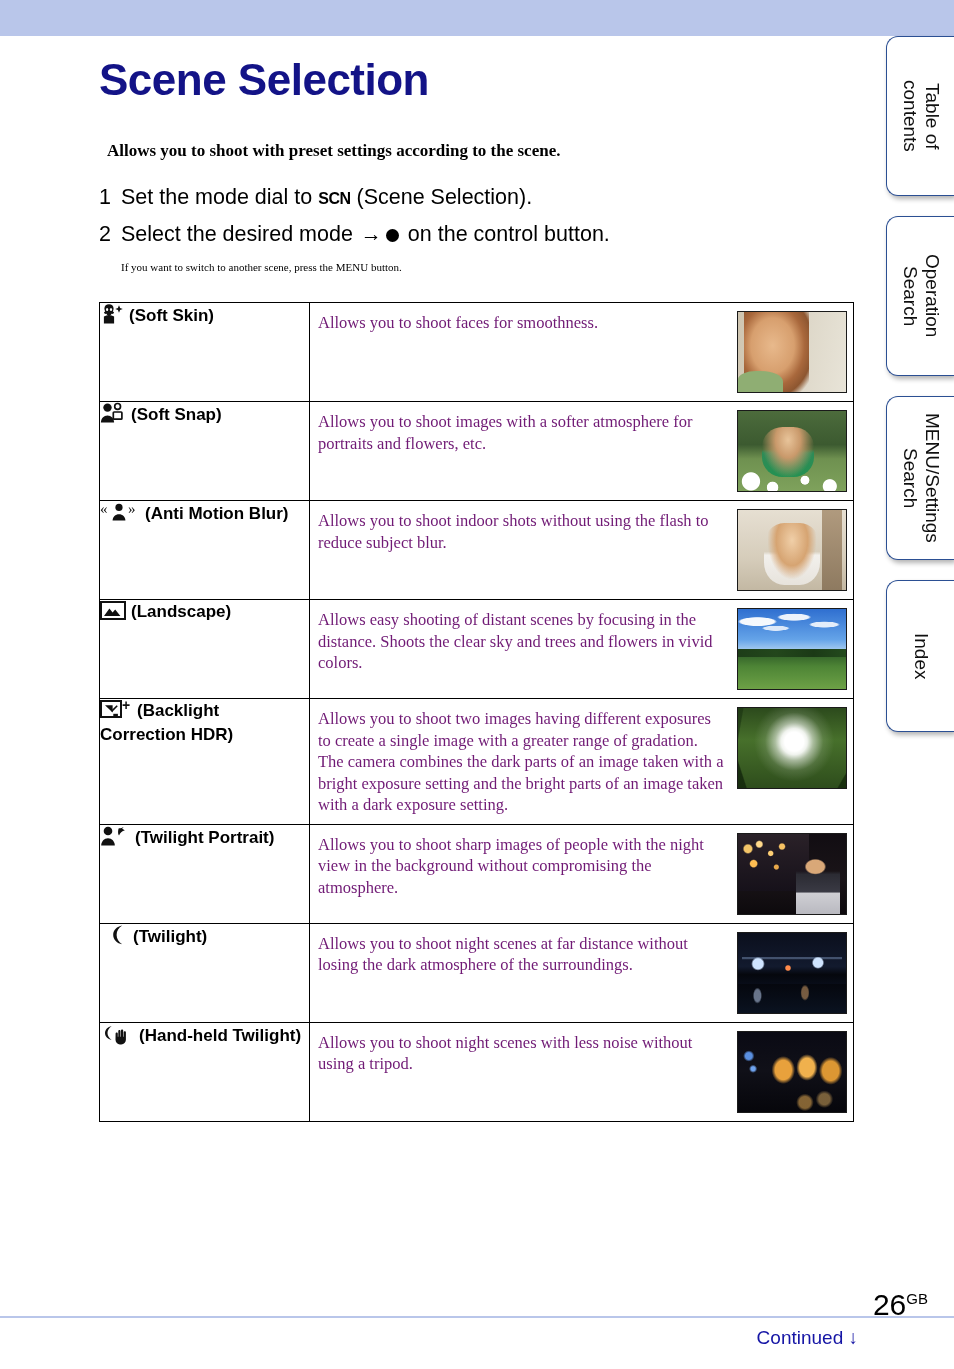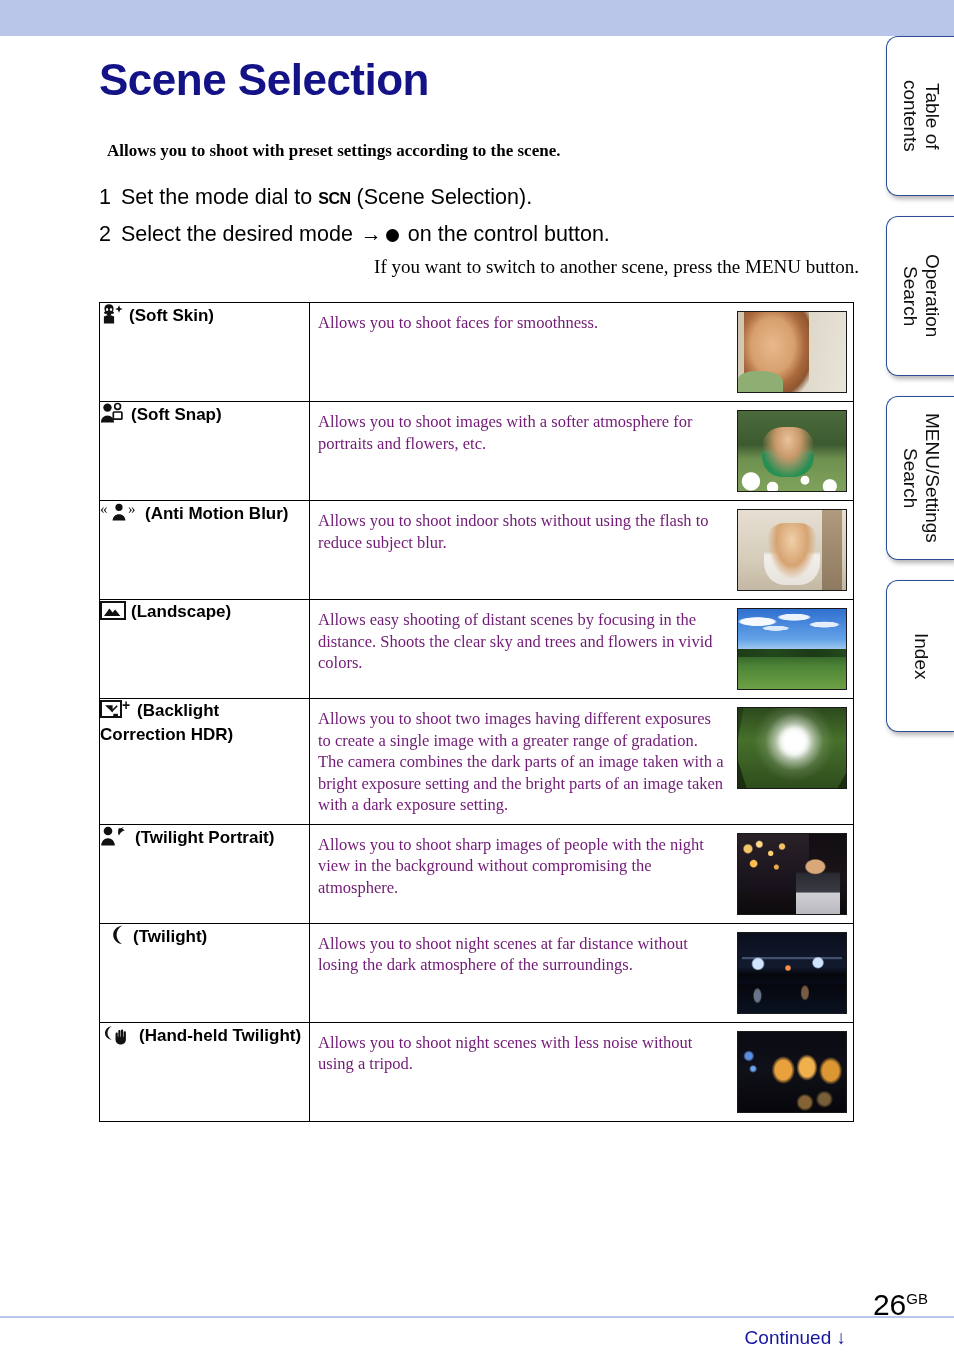--- a/index.html
+++ b/index.html
@@ -71,25 +71,24 @@
   .step .dot {
     display: inline-block;
     width: 13px; height: 13px;
     border-radius: 50%;
     background: #000;
     vertical-align: -1px;
     margin: 0 3px 0 2px;
   }
   .substep {
     font-family: "Liberation Serif", serif;
-    font-size: 19px;
+    font-size: 11px;
     line-height: 22px;
     margin: 4px 0 6px 22px;
     color: #000;
-    text-align: right;
   }
 
   
   table.scenes {
     border-collapse: collapse;
     width: 754px;
     margin-top: 24px;
     table-layout: fixed;
   }
   table.scenes td {
@@ -184,21 +183,21 @@
     font-family: "Liberation Sans", sans-serif;
     font-size: 30px;
     color: #000;
   }
   .pageno sup {
     font-size: 15px;
     vertical-align: super;
   }
   .continued {
     position: absolute;
-    right: 108px; top: 1327px;
+    right: 96px; top: 1327px;
     font-family: "Liberation Sans", sans-serif;
     font-size: 19px;
     color: #1515a5;
     white-space: nowrap;
   }
   .baseline {
     position: absolute;
     left: 0; top: 1316px;
     width: 954px; height: 1.5px;
     background: #b9c6ea;

